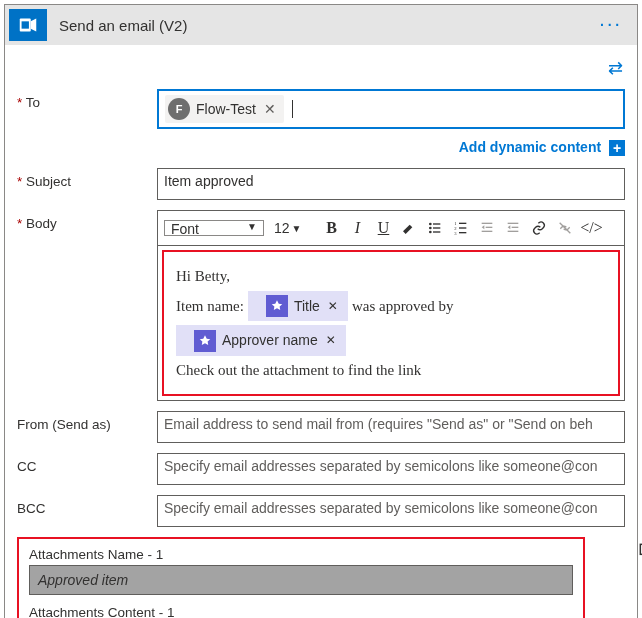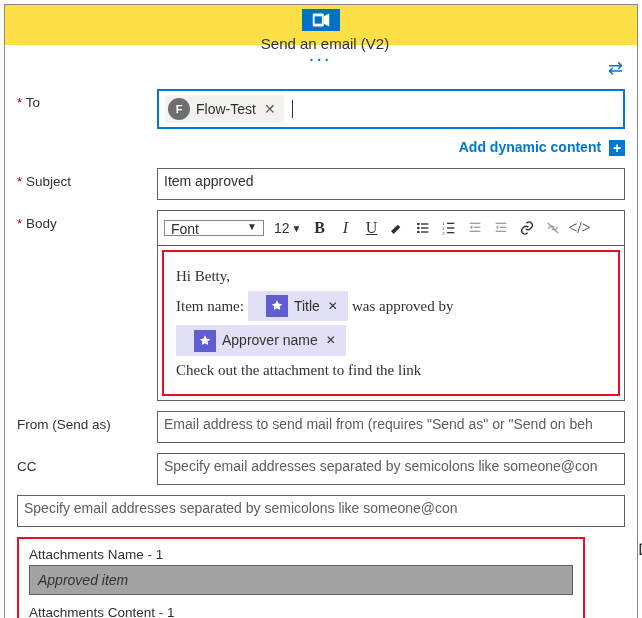--- a/index.html
+++ b/index.html
@@ -1,18 +1,18 @@
 <!DOCTYPE html>
 <html><head>
 <meta charset="utf-8">
 <style>
   * { box-sizing: border-box; }
   body { margin:0; font-family: "Segoe UI", Arial, sans-serif; font-size:14px; color:#323130; background:#fff; width:642px; }
   .card { border:1px solid #8a8886; margin:4px; }
-  .hdr { background:#fde047; display:flex; align-items:center; height:40px;flex-direction:column; }
+  .hdr { background:#e5e5e5; display:flex; align-items:center; height:40px; }
   .hdr-icon { width:38px; height:32px; margin:4px; background:#0072c6; display:flex; align-items:center; justify-content:center; }
   .hdr-icon svg { fill:#fff; }
   .hdr-title { flex:1; padding-left:8px; font-size:15px; color:#323130; }
   .hdr-more { padding:0 14px; color:#0078d4; letter-spacing:3px; font-weight:bold; cursor:pointer; }
   .body { padding:8px 12px 12px; }
   .swap-row { text-align:right; padding:4px 2px 10px; }
   .swap-row span { color:#0078d4; cursor:pointer; font-size:18px; }
   .form-row { display:flex; align-items:flex-start; margin-bottom:10px; }
   .label { width:140px; padding-top:6px; font-size:13.5px; }
   .label.req::before { content:"* "; color:#a80000; }
@@ -22,21 +22,21 @@
   .recip { display:inline-flex; align-items:center; background:#f3f2f1; border-radius:2px; padding:3px 6px 3px 3px; gap:6px; }
   .avatar { width:22px; height:22px; border-radius:50%; background:#6e6e6e; color:#fff; font-size:11px; font-weight:600; display:flex; align-items:center; justify-content:center; }
   .recip-x { color:#605e5c; cursor:pointer; padding:0 2px; }
   .caret-line { width:1px; height:18px; background:#323130; margin-left:2px; }
   .dyn-row { text-align:right; margin:4px 0 12px; }
   .dyn-link { color:#0078d4; text-decoration:none; cursor:pointer; font-size:14px;font-weight:bold; }
   .dyn-add { display:inline-block; width:16px; height:16px; background:#0078d4; color:#fff; text-align:center; line-height:16px; font-weight:bold; margin-left:4px; vertical-align:middle; font-size:14px; }
   .editor { border:1px solid #605e5c; }
   .toolbar { display:flex; align-items:center; border-bottom:1px solid #605e5c; padding:4px 6px; gap:2px; }
   .tb-font { display:flex; align-items:flex-start; border:1px solid #8a8886; height:16px; padding:0 6px; margin-right:4px; cursor:pointer; width:100px; justify-content:space-between; }
-  .tb-size { display:flex; align-items:center; height:26px; padding:0 4px; margin-right:0; cursor:pointer; }
+  .tb-size { display:flex; align-items:center; height:26px; padding:0 4px; margin-right:12px; cursor:pointer; }
   .tb-btn { width:24px; height:24px; display:flex; align-items:center; justify-content:center; font-family:"Times New Roman", serif; font-size:16px; cursor:pointer; color:#323130; }
   .tb-btn.dim { color:#a19f9d; }
   .caret { font-size:10px; margin-left:2px; }
   .ed-body { padding:10px 12px; border:2px solid #e81123; margin:4px; line-height:1.9; font-family:"Times New Roman", serif; font-size:15px; }
   .ed-body .line { display:flex; align-items:center; flex-wrap:wrap; gap:4px; }
   .token { display:inline-flex; align-items:center; background:#e1e0f7; padding:2px 8px 2px 18px; gap:6px; font-family:"Segoe UI", Arial, sans-serif; font-size:14px; }
   .token .ticon { width:22px; height:22px; background:#605cd2; display:flex; align-items:center; justify-content:center; }
   .token .ticon svg { fill:#fff; }
   .token .tx { color:#323130; font-size:12px; cursor:pointer; padding:0 2px; }
   .placeholder { color:#605e5c; }
@@ -211,20 +211,21 @@
     </div>
 
     <div class="form-row">
       <div class="label">CC</div>
       <div class="field">
           <div class="box placeholder"><span>Specify email addresses separated by semicolons like someone@con</span></div>
         </div>
     </div>
 
     <div class="form-row">
+      <div class="label">BCC</div>
       <div class="field">
           <div class="box placeholder"><span>Specify email addresses separated by semicolons like someone@con</span></div>
         </div>
     </div>
 
     <div style="position:relative;">
       <div class="att-block">
         <div class="att-label">Attachments Name - 1</div>
         <div class="att-input"><span>Approved item</span></div>
         <div class="att-label">Attachments Content - 1</div>

